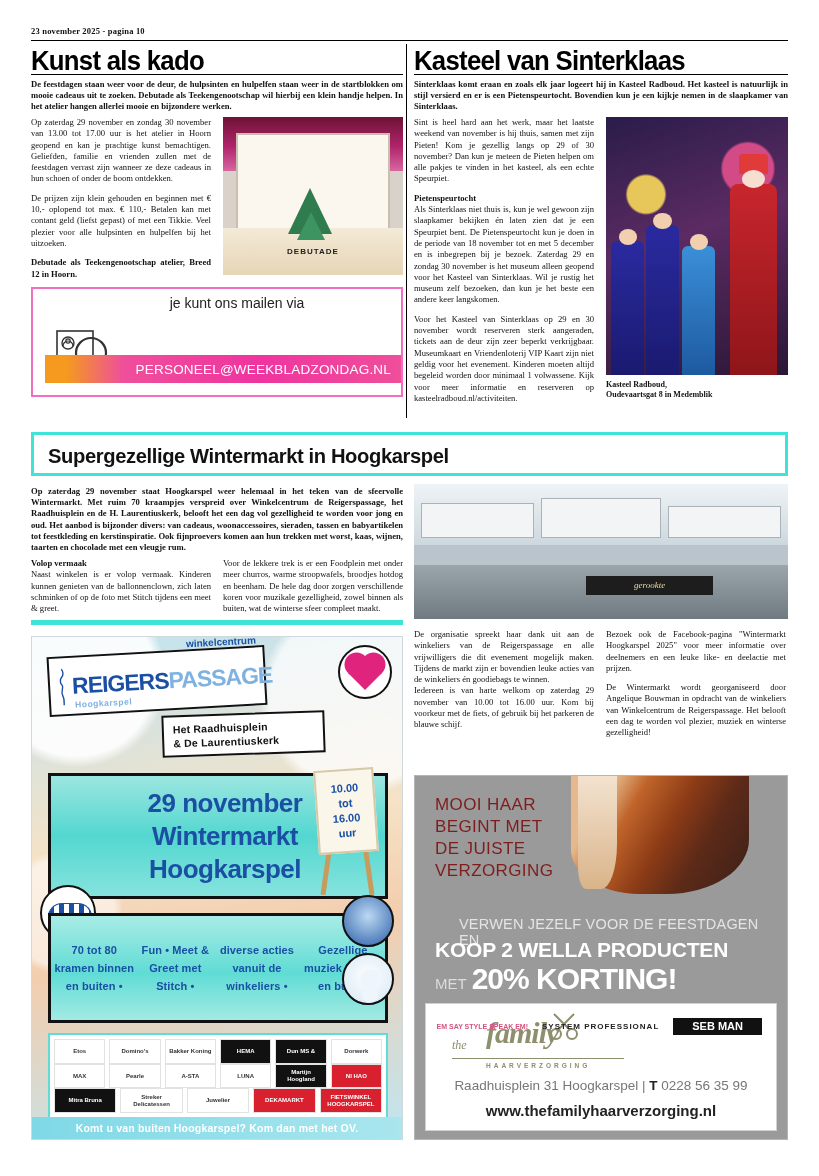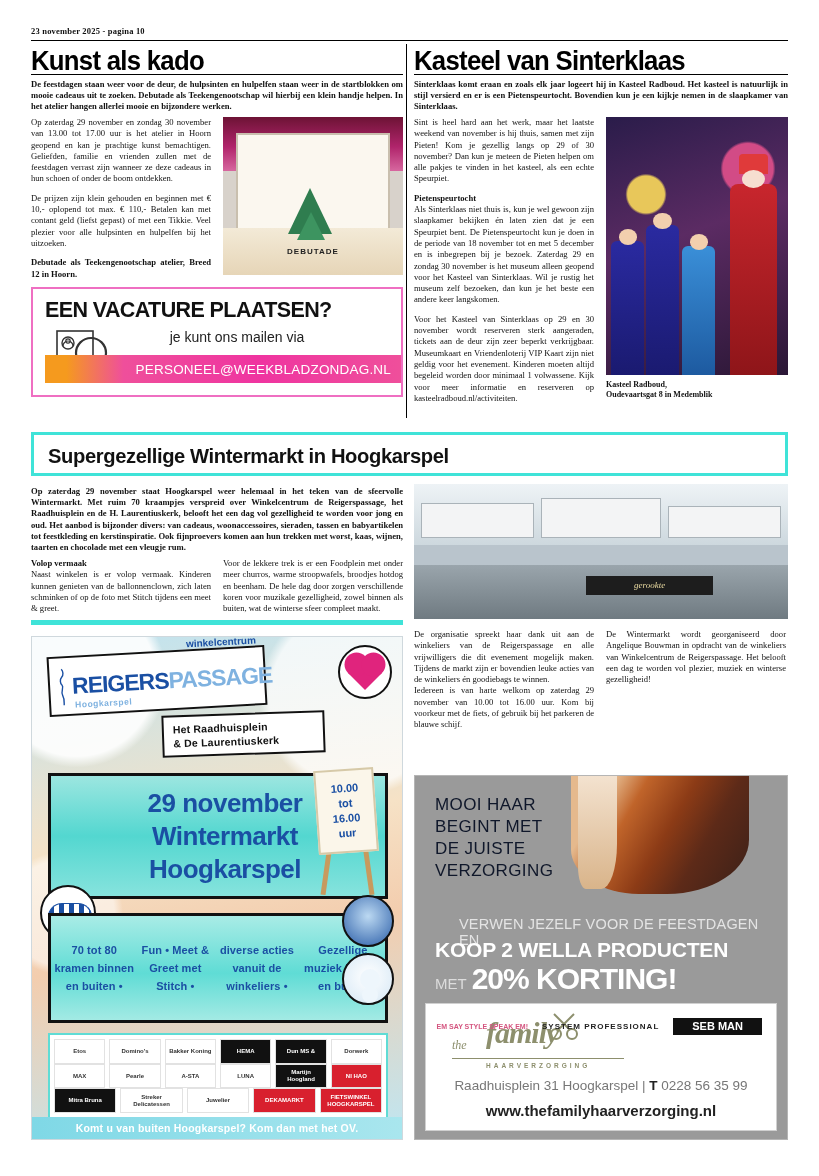--- a/index.html
+++ b/index.html
@@ -276,21 +276,21 @@
   }
 
   
   .hairad {
     position:absolute; left:414px; top:775px; width:374px; height:365px;
     background:#9a9a9a; border:1px solid #b5b5b5; overflow:hidden;
   }
   .hairad .ha-text {
     position:absolute; left:20px; top:18px;
     font-family:"Liberation Sans",sans-serif; font-weight:400; font-size:17px;
-    line-height:22px; color:#0f172a; letter-spacing:.4px;
+    line-height:22px; color:#7f1d1d; letter-spacing:.4px;
   }
   .hairad .hairimg {
     position:absolute; right:38px; top:0; width:178px; height:118px;
     background:linear-gradient(120deg,#e5b98d 0 18%,#c0642a 32%,#8c3b16 52%,#5d2a18 70%,#3a2018 100%);
     border-radius:0 0 46% 38%;
   }
   .hairad .hairimg::after{content:"";position:absolute;left:4%;top:0;width:22%;height:96%;
     background:linear-gradient(180deg,#f3e2cf,#d9b48a);border-radius:0 0 40% 20%;}
   .hairad .ha-line1 {
     position:absolute; left:20px; top:140px; right:16px;
@@ -373,21 +373,20 @@
       <div class="sky"></div>
       <div class="mat"></div>
       <div class="ground"></div>
       <div class="tree"></div>
       <div class="tree2"></div>
       <div class="label">DEBUTADE</div>
     </div>
   </div>
 
   <div class="vacature">
-    <div class="v-title">EEN VACATURE PLAATSEN?</div>
     <div class="v-sub">je kunt ons mailen via</div>
     <svg class="v-icon" viewBox="0 0 66 58">
       <rect x="2" y="2" width="36" height="50" fill="#fff" stroke="#333" stroke-width="1.6"></rect>
       <circle cx="13" cy="14" r="6" fill="none" stroke="#333" stroke-width="1.4"></circle>
       <circle cx="13" cy="12" r="2.2" fill="none" stroke="#333" stroke-width="1.2"></circle>
       <path d="M8 17a5 5 0 0 1 10 0" fill="none" stroke="#333" stroke-width="1.2"></path>
       <line x1="7" y1="30" x2="31" y2="30" stroke="#333" stroke-width="1.4"></line>
       <line x1="7" y1="36" x2="31" y2="36" stroke="#333" stroke-width="1.4"></line>
       <line x1="7" y1="42" x2="24" y2="42" stroke="#333" stroke-width="1.4"></line>
       <circle cx="36" cy="24" r="15" fill="none" stroke="#333" stroke-width="2.2"></circle>
@@ -451,20 +450,21 @@
     <p style="margin-top:0;">Naast winkelen is er volop vermaak. Kinderen kunnen genieten van de ballonnenclown, zich laten schminken of op de foto met Stitch tijdens een meet &amp; greet.</p>
   </div>
 
   <div class="wm-rule" style="top:620px;left:31px;width:372px;"></div>
 
   <div class="body colC" style="top:629px;">
     <p>De organisatie spreekt haar dank uit aan de winkeliers van de Reigerspassage en alle vrijwilligers die dit evenement mogelijk maken. Tijdens de markt zijn er bovendien leuke acties van de winkeliers én goodiebags te winnen.</p>
     <p style="margin-top:0;">Iedereen is van harte welkom op zaterdag 29 november van 10.00 tot 16.00 uur. Kom bij voorkeur met de fiets, of gebruik bij het parkeren de blauwe schijf.</p>
   </div>
   <div class="body colD" style="top:629px;">
+    <p>Bezoek ook de Facebook-pagina "Wintermarkt Hoogkarspel 2025" voor meer informatie over deelnemers en een leuke like- en deelactie met prijzen.</p>
     <p>De Wintermarkt wordt georganiseerd door Angelique Bouwman in opdracht van de winkeliers van Winkelcentrum de Reigerspassage. Het belooft een dag te worden vol plezier, muziek en winterse gezelligheid!</p>
   </div>
 
   <div class="reigers">
     <div class="snowbg"></div>
 
     <div class="logo-card">
       <svg class="bird" viewBox="0 0 11 40">
         <path d="M5 2c2 2 2 6 0 8s-2 6 0 8-2 6 0 10 1 8 1 10" stroke="#1a4fa3" stroke-width="1.4" fill="none"></path>
       </svg>

